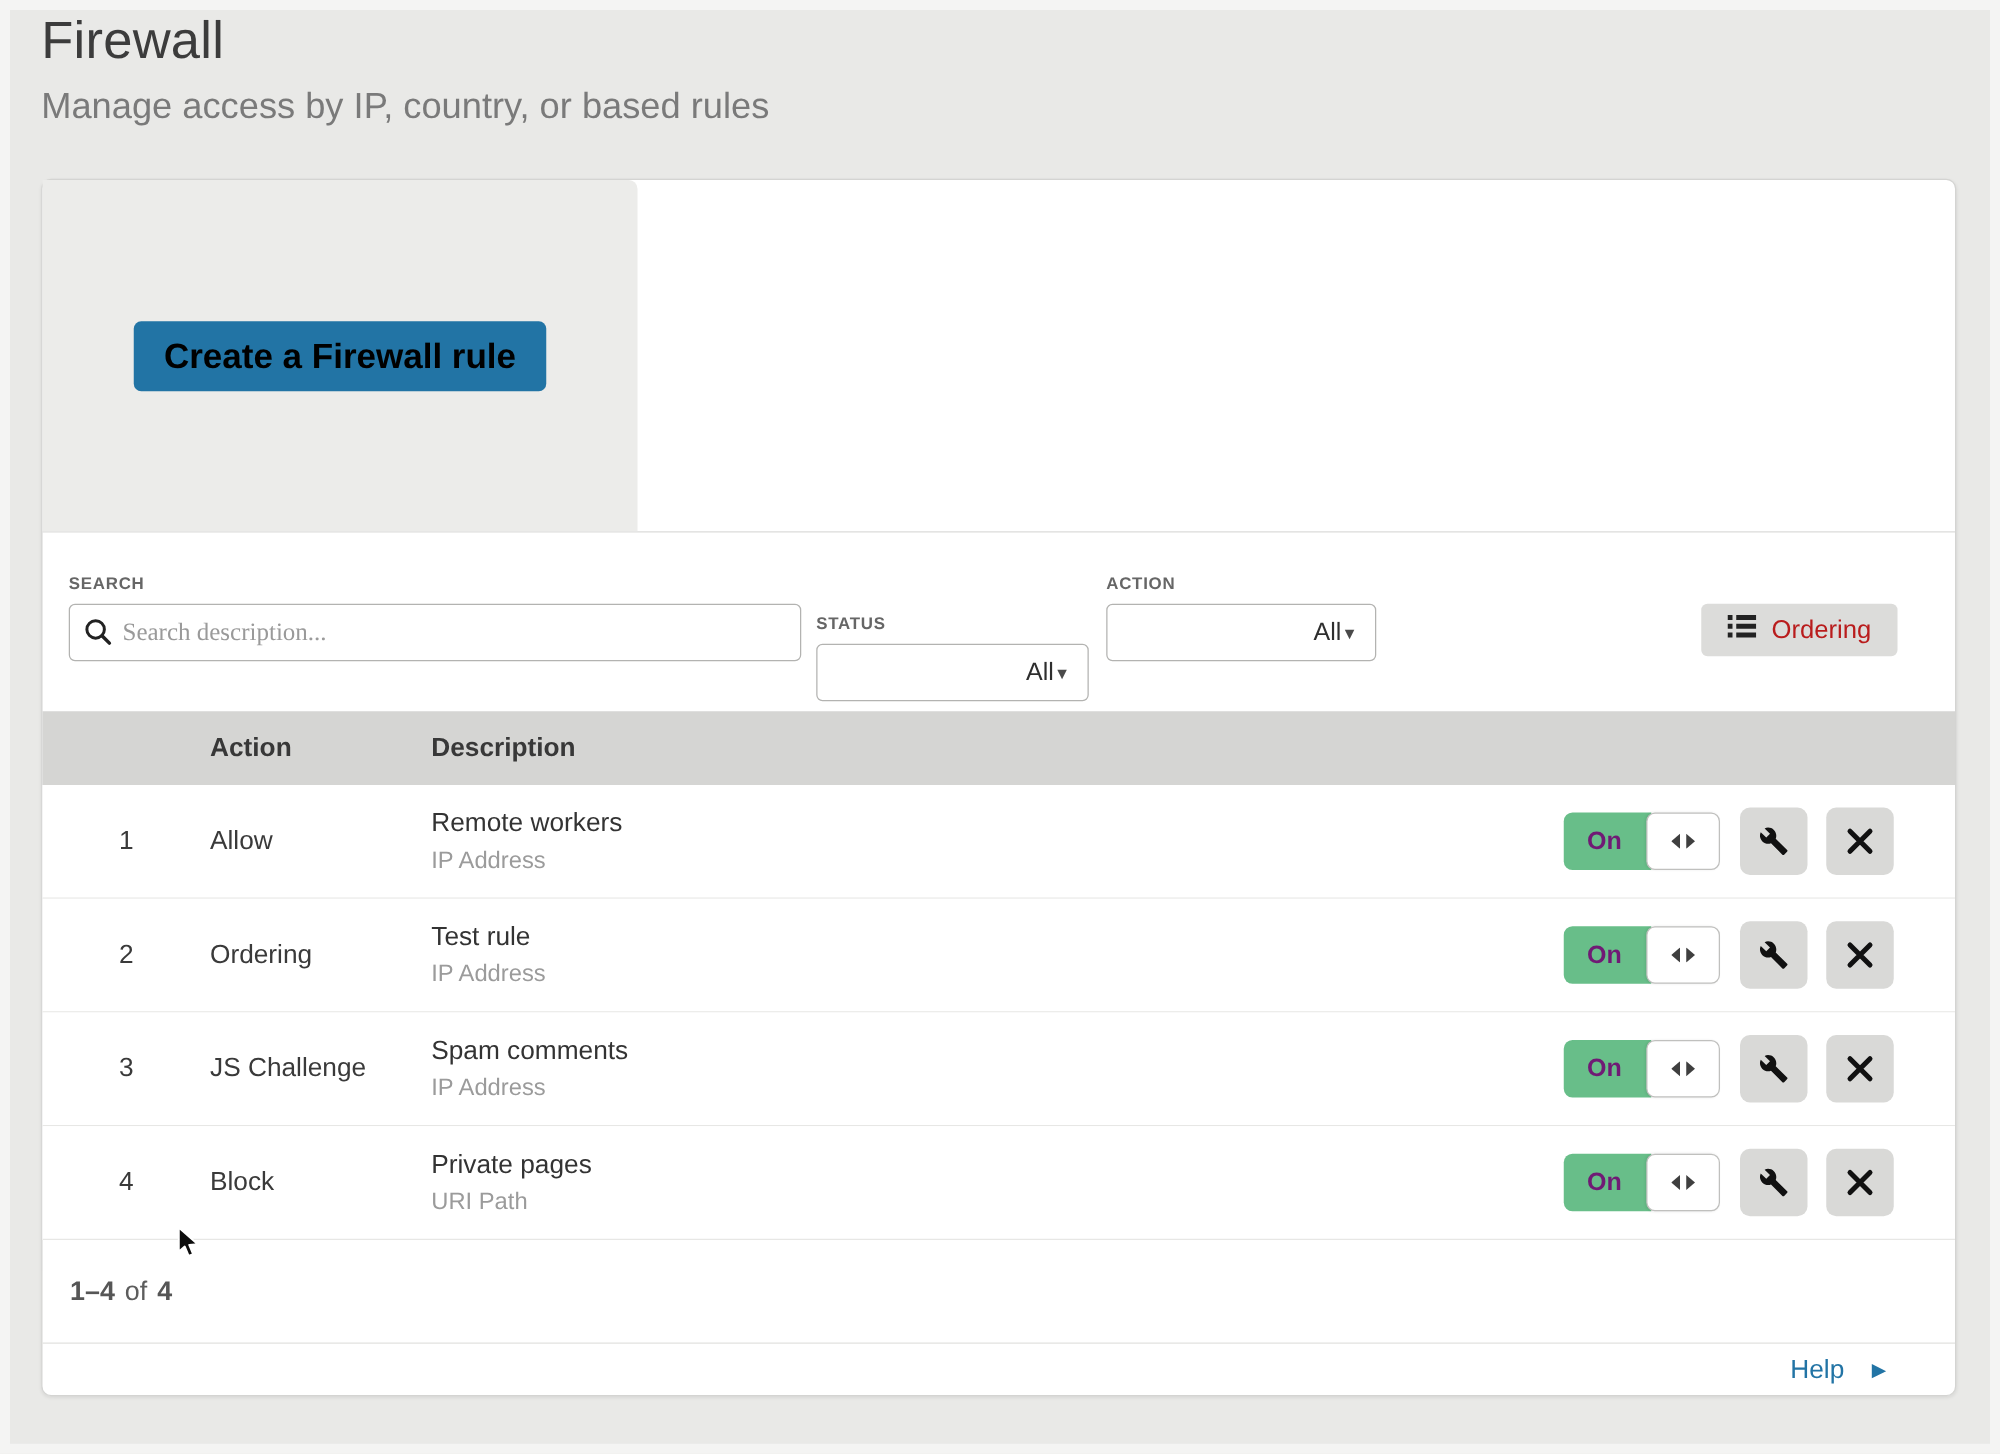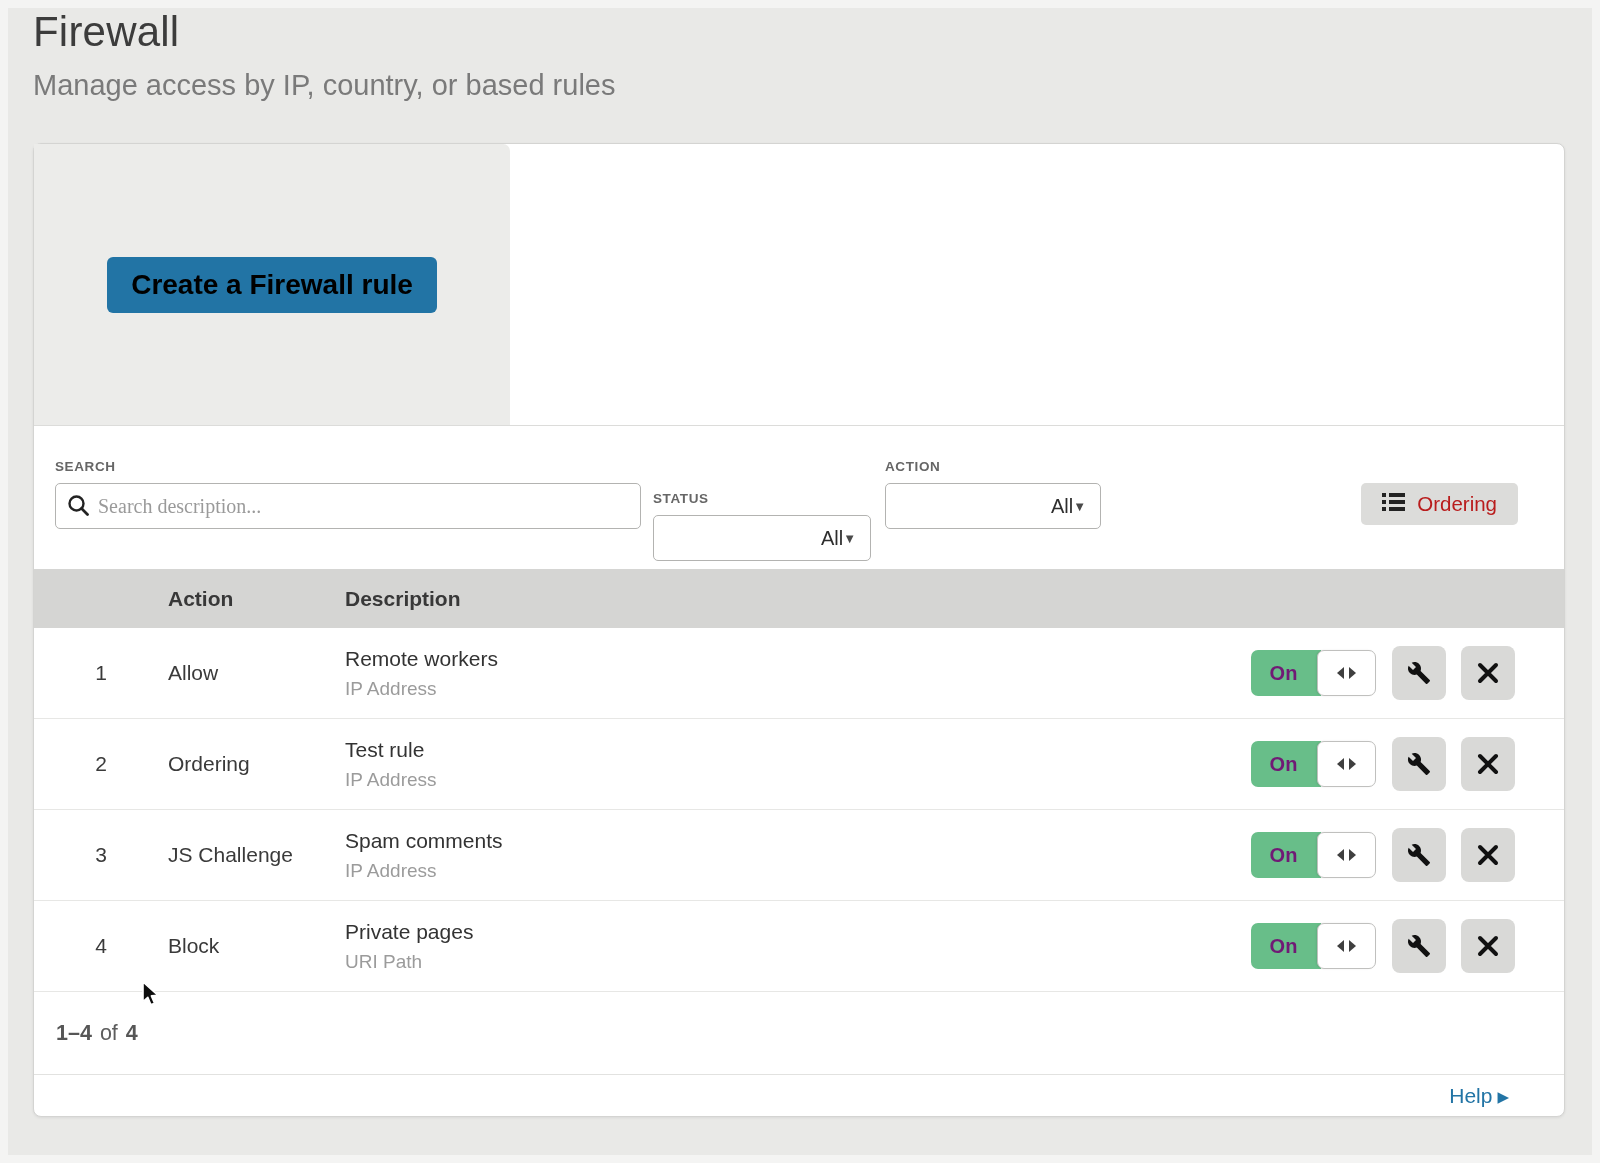--- a/index.html
+++ b/index.html
@@ -113,21 +113,21 @@
     height:82px; display:flex; align-items:center; padding-left:22px;
     font-size:21.5px; color:#5d5d5d;
   }
   .pg-bold { font-weight:700; color:#565656; }
   .pg-of { margin:0 8px; }
   .card-footer {
     height:42px; border-top:1px solid #e2e2e0;
     display:flex; align-items:center; justify-content:flex-end; padding-right:55px;
   }
   .help-link {
-    color:#2274a5; font-size:21px; display:flex; align-items:center; gap:5px;
+    color:#2274a5; font-size:21px; display:flex; align-items:center; gap:22px;
     cursor:pointer; text-decoration:none;
   }
   .help-arrow { font-size:15px; line-height:1; padding-top:2px; }
 
   .cursor { position:absolute; left:141px; top:981px; pointer-events:none; }
 </style>
 </head>
 <body>
 
 <div class="frame-edge"></div>

